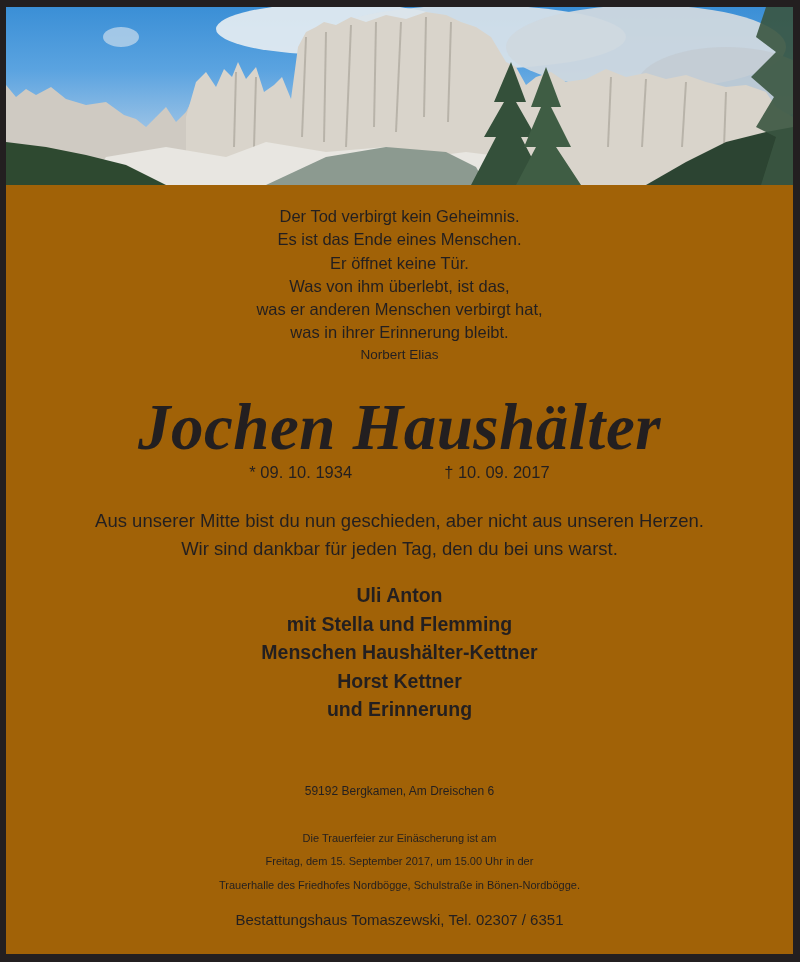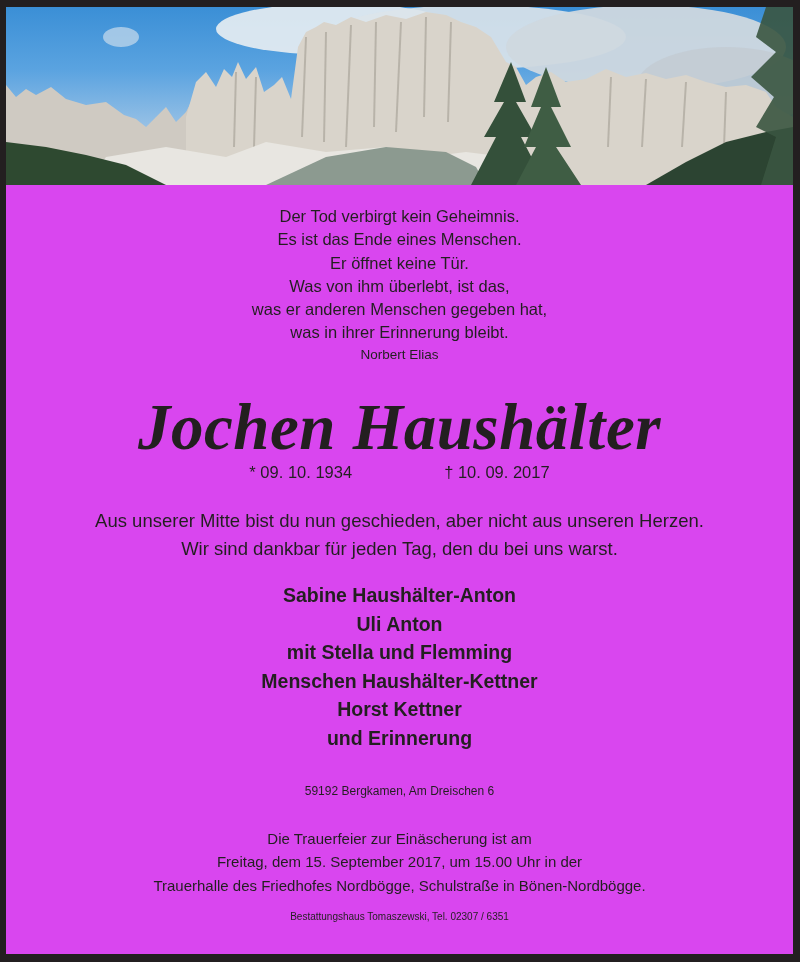--- a/index.html
+++ b/index.html
@@ -1,39 +1,39 @@
 <!DOCTYPE html>
 <html><head>
 <meta charset="utf-8">
 <style>
   html, body { margin:0; padding:0; }
   body { width:800px; height:962px; background:#231f20; position:relative; overflow:hidden; }
   .frame {
     position:absolute; left:6px; top:7px; width:787px; height:947px;
-    background:#d946ef; overflow:hidden;
+    background:#a16207; overflow:hidden;
   }
   .photo {
     position:absolute; left:0; top:0; width:787px; height:178px; overflow:hidden;
     background: linear-gradient(180deg, #3b8fd6 0%, #5aa3e0 35%, #9cc3e6 70%, #c9d7e3 100%);
   }
   .photo svg { position:absolute; left:0; top:0; }
   .text { position:absolute; left:0; width:787px; text-align:center; color:#231f20;
           font-family:"Liberation Sans", sans-serif; }
   .poem { top:198px; font-size:16.5px; line-height:23.3px; }
   .attrib { top:340px; font-size:13.5px;text-align:center; }
   .name { top:388px; font-family:"Liberation Serif", serif; font-style:italic; font-weight:bold;
           font-size:65px; letter-spacing:0.5px; line-height:1; }
   .dates { top:456px; font-size:16.5px; }
   .dates span { display:inline-block; }
   .dates .born { margin-right:92px; }
   .farewell { top:500px; font-size:18.5px; line-height:27.5px; }
   .mourners { top:574px; font-size:19.5px; font-weight:bold; line-height:28.6px; }
   .address { top:777px; font-size:12px;text-align:center; }
-  .service { top:820px; font-size:15px; line-height:23.3px; }
-  .funeral-home { top:904px; font-size:10px; }
+  .service { top:820px; font-size:11px; line-height:23.3px; }
+  .funeral-home { top:904px; font-size:15px; }
   .line { display:block; }
 </style>
 </head>
 <body>
 
 <div class="frame">
 
   <div class="photo">
     <svg width="787" height="178" viewBox="0 0 787 178">
 
@@ -76,39 +76,38 @@
 
       <polygon fill="#3a5540" opacity="0.9" points="760,0 787,0 787,178 755,178 770,130 750,120 768,90 745,70 770,45 750,30"></polygon>
     </svg>
   </div>
 
   <div class="text poem">
     <span class="line">Der Tod verbirgt kein Geheimnis.</span>
     <span class="line">Es ist das Ende eines Menschen.</span>
     <span class="line">Er öffnet keine Tür.</span>
     <span class="line">Was von ihm überlebt, ist das,</span>
-    <span class="line">was er anderen Menschen gegeben hat,</span>
+    <span class="line">was er anderen Menschen verbirgt hat,</span>
     <span class="line">was in ihrer Erinnerung bleibt.</span>
   </div>
 
   <div class="text attrib">Norbert Elias</div>
 
   <div class="text name">Jochen Haushälter</div>
 
   <div class="text dates">
     <span class="born">* 09. 10. 1934</span><span class="died">† 10. 09. 2017</span>
   </div>
 
   <div class="text farewell">
     <span class="line">Aus unserer Mitte bist du nun geschieden, aber nicht aus unseren Herzen.</span>
     <span class="line">Wir sind dankbar für jeden Tag, den du bei uns warst.</span>
   </div>
 
   <div class="text mourners">
-    <span class="line">Sabine Haushälter-Anton</span>
     <span class="line">Uli Anton</span>
     <span class="line">mit Stella und Flemming</span>
     <span class="line">Menschen Haushälter-Kettner</span>
     <span class="line">Horst Kettner</span>
     <span class="line">und Erinnerung</span>
   </div>
 
   <div class="text address">59192 Bergkamen, Am Dreischen 6</div>
 
   <div class="text service">

